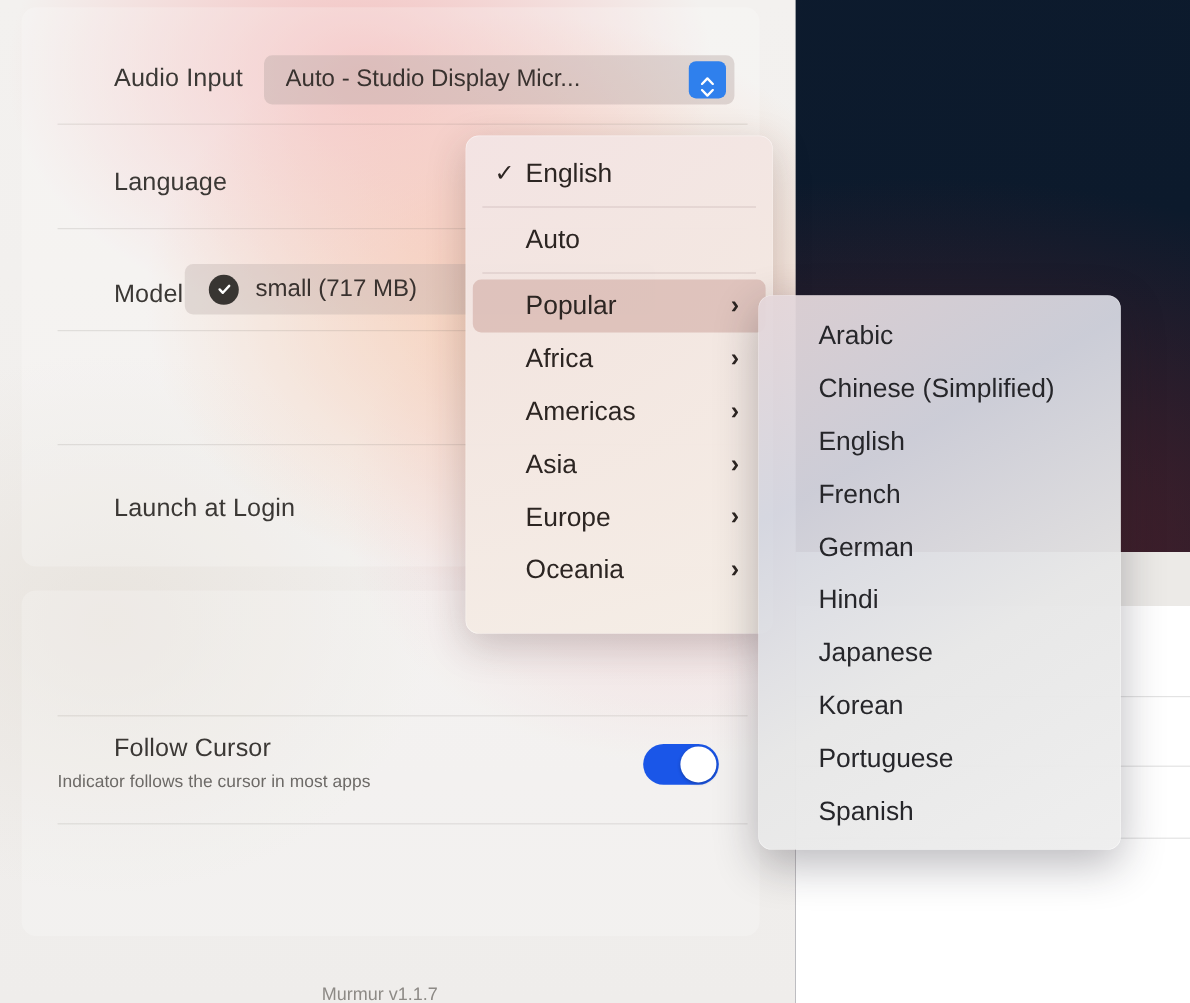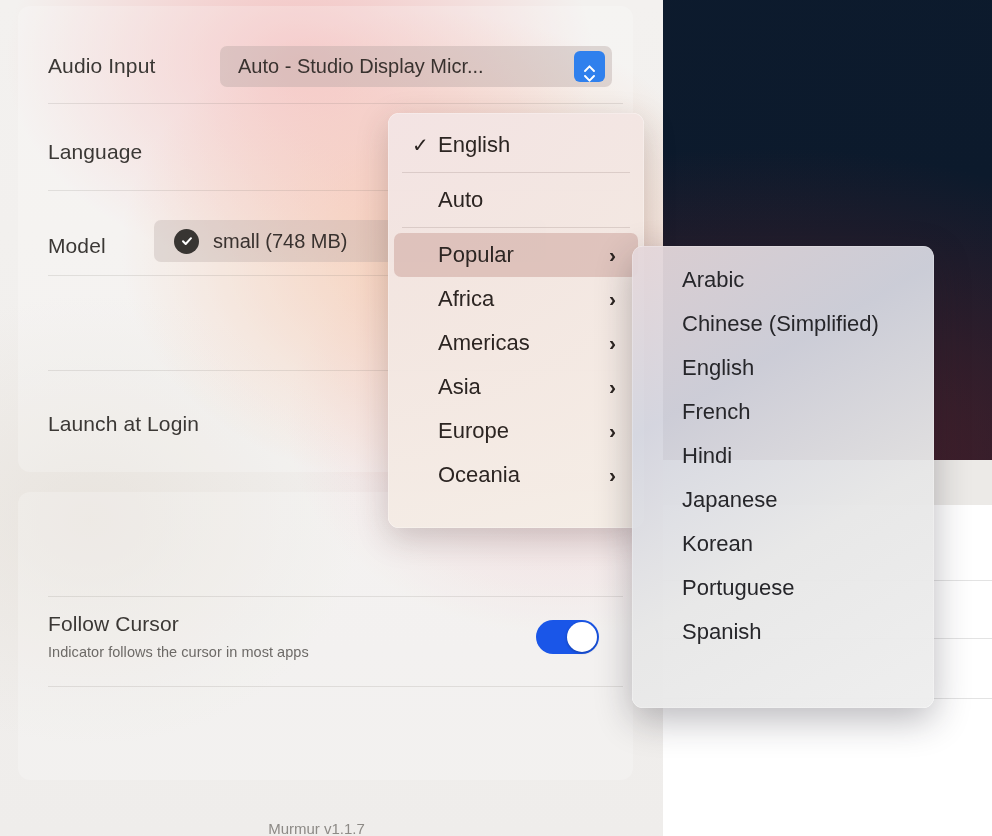--- a/index.html
+++ b/index.html
@@ -52,21 +52,21 @@
   #card-top{ top:6px; height:466px; }
   #card-bottom{ top:492px; height:288px; }
 
   .row{ position:absolute; left:0; right:0; }
   .divider{
     position:absolute; left:30px; right:10px; height:1px;
     background:rgba(120,110,105,0.16);
   }
 
   .lbl{
-    font-size:21px; color:#3b3835; letter-spacing:.1px; white-space:nowrap;
+    font-size:21px; color:#3b3835; letter-spacing:.1px; white-space:nowrap;margin-left:47px;
   }
   .sub{
     font-size:14.5px; color:#6d6a67; letter-spacing:.05px; white-space:nowrap;
   }
 
   
   #row-audio{ top:40px; height:40px; }
   #audio-label{ position:absolute; left:30px; top:8px; }
   #audio-popup{
     position:absolute; left:202px; top:0px; width:392px; height:41px;
@@ -241,21 +241,21 @@
     <div class="divider" style="top:184px"></div>
 
     <div class="row" id="row-model">
       <div class="lbl" id="model-label">Model</div>
       <div id="model-popup">
         <span class="check-badge">
           <svg width="14" height="14" viewBox="0 0 14 14">
               <path d="M3 7.2 L5.7 10 L11 4.2" fill="none" stroke="#fff" stroke-width="2" stroke-linecap="round" stroke-linejoin="round"></path>
             </svg>
         </span>
-        <span class="val">small (748 MB)</span>
+        <span class="val">small (717 MB)</span>
       </div>
     </div>
 
     <div class="divider" style="top:269px"></div>
 
 
     <div class="divider" style="top:364px"></div>
 
     <div class="row" id="row-launch">
       <div class="lbl" id="launch-label">Launch at Login</div>
@@ -327,20 +327,23 @@
     <div class="menu-item">
       <span class="mi-label">Chinese (Simplified)</span>
     </div>
     <div class="menu-item">
       <span class="mi-label">English</span>
     </div>
     <div class="menu-item">
       <span class="mi-label">French</span>
     </div>
     <div class="menu-item">
+      <span class="mi-label">German</span>
+    </div>
+    <div class="menu-item">
       <span class="mi-label">Hindi</span>
     </div>
     <div class="menu-item">
       <span class="mi-label">Japanese</span>
     </div>
     <div class="menu-item">
       <span class="mi-label">Korean</span>
     </div>
     <div class="menu-item">
       <span class="mi-label">Portuguese</span>

